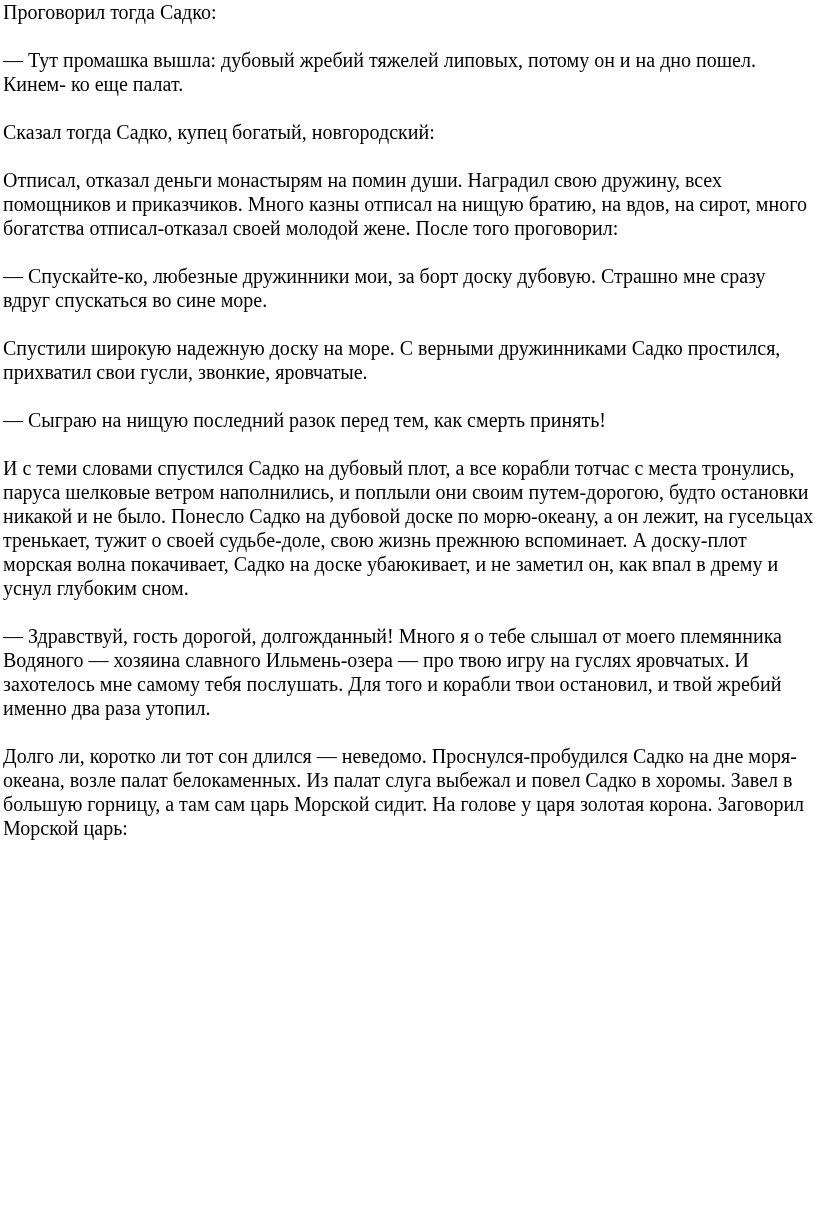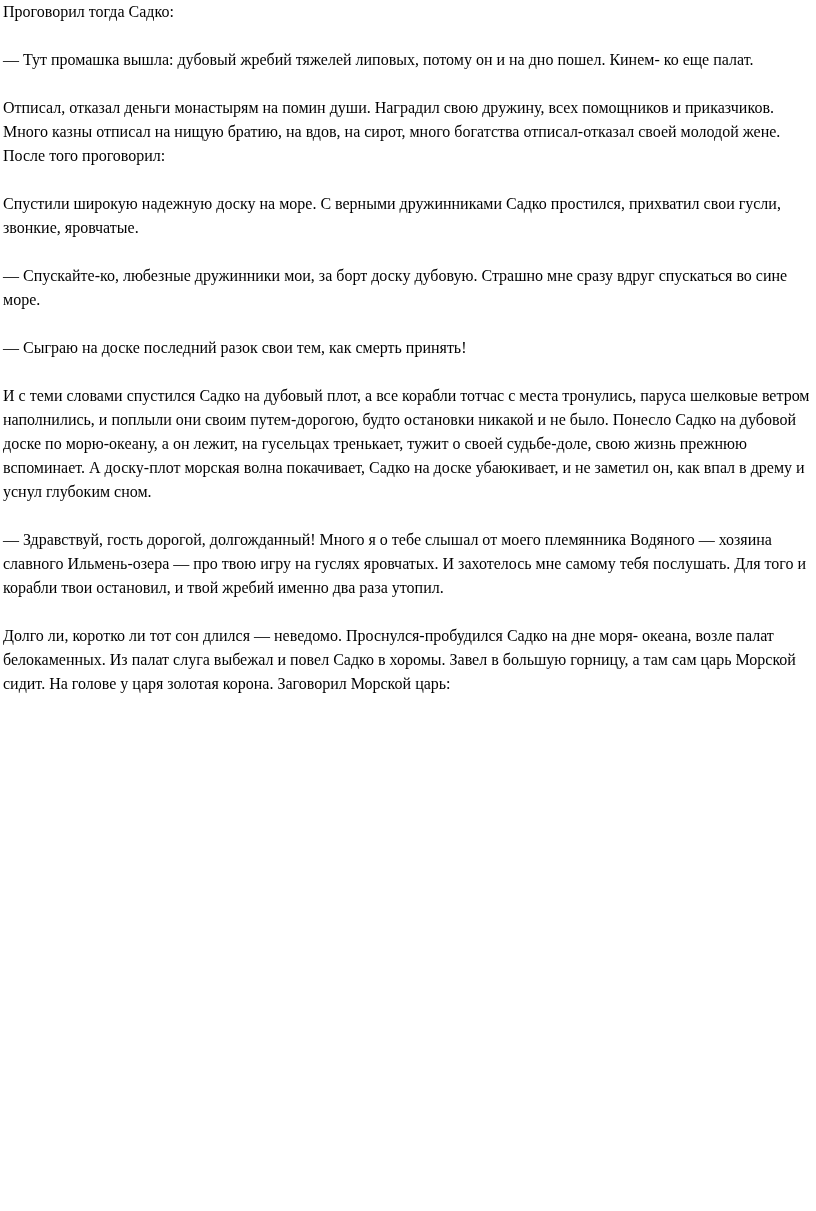--- a/index.html
+++ b/index.html
@@ -14,38 +14,39 @@
     overflow: hidden;
   }
   .page {
     box-sizing: border-box;
     width: 816px;
     height: 960px;
     padding: 0 2px 0 3px;
     color: #000000;
     background: #ffffff;
     font-family: "Liberation Serif", "DejaVu Serif", serif;
-    font-size: 16px;
+    font-size: 20px;
     line-height: 24px;
     text-align: left;
   }
   .para {
     margin: 0 0 24px 0;
     padding: 0;
     white-space: normal;
     word-spacing: normal;
   }
 </style>
 </head>
 <body>
 
 <main class="page" style="background: rgb(255, 255, 255); color: rgb(0, 0, 0);">
 
 <p class="para">Проговорил тогда Садко:</p>
     <p class="para">— Тут промашка вышла: дубовый жребий тяжелей липовых, потому он и на дно пошел. Кинем- ко еще палат.</p>
+    <p class="para">Сказал тогда Садко, купец богатый, новгородский:</p>
     <p class="para">Отписал, отказал деньги монастырям на помин души. Наградил свою дружину, всех помощников и приказчиков. Много казны отписал на нищую братию, на вдов, на сирот, много богатства отписал-отказал своей молодой жене. После того проговорил:</p>
+    <p class="para">— Спускайте-ко, любезные дружинники мои, за борт доску дубовую. Страшно мне сразу вдруг спускаться во сине море.</p>
     <p class="para">Спустили широкую надежную доску на море. С верными дружинниками Садко простился, прихватил свои гусли, звонкие, яровчатые.</p>
-    <p class="para">— Спускайте-ко, любезные дружинники мои, за борт доску дубовую. Страшно мне сразу вдруг спускаться во сине море.</p>
-    <p class="para">— Сыграю на доске последний разок свои тем, как смерть принять!</p>
+    <p class="para">— Сыграю на нищую последний разок перед тем, как смерть принять!</p>
     <p class="para">И с теми словами спустился Садко на дубовый плот, а все корабли тотчас с места тронулись, паруса шелковые ветром наполнились, и поплыли они своим путем-дорогою, будто остановки никакой и не было. Понесло Садко на дубовой доске по морю-океану, а он лежит, на гусельцах тренькает, тужит о своей судьбе-доле, свою жизнь прежнюю вспоминает. А доску-плот морская волна покачивает, Садко на доске убаюкивает, и не заметил он, как впал в дрему и уснул глубоким сном.</p>
     <p class="para">— Здравствуй, гость дорогой, долгожданный! Много я о тебе слышал от моего племянника Водяного — хозяина славного Ильмень-озера — про твою игру на гуслях яровчатых. И захотелось мне самому тебя послушать. Для того и корабли твои остановил, и твой жребий именно два раза утопил.</p>
     <p class="para">Долго ли, коротко ли тот сон длился — неведомо. Проснулся-пробудился Садко на дне моря- океана, возле палат белокаменных. Из палат слуга выбежал и повел Садко в хоромы. Завел в большую горницу, а там сам царь Морской сидит. На голове у царя золотая корона. Заговорил Морской царь:</p>
   </main>
 
 </body></html>

